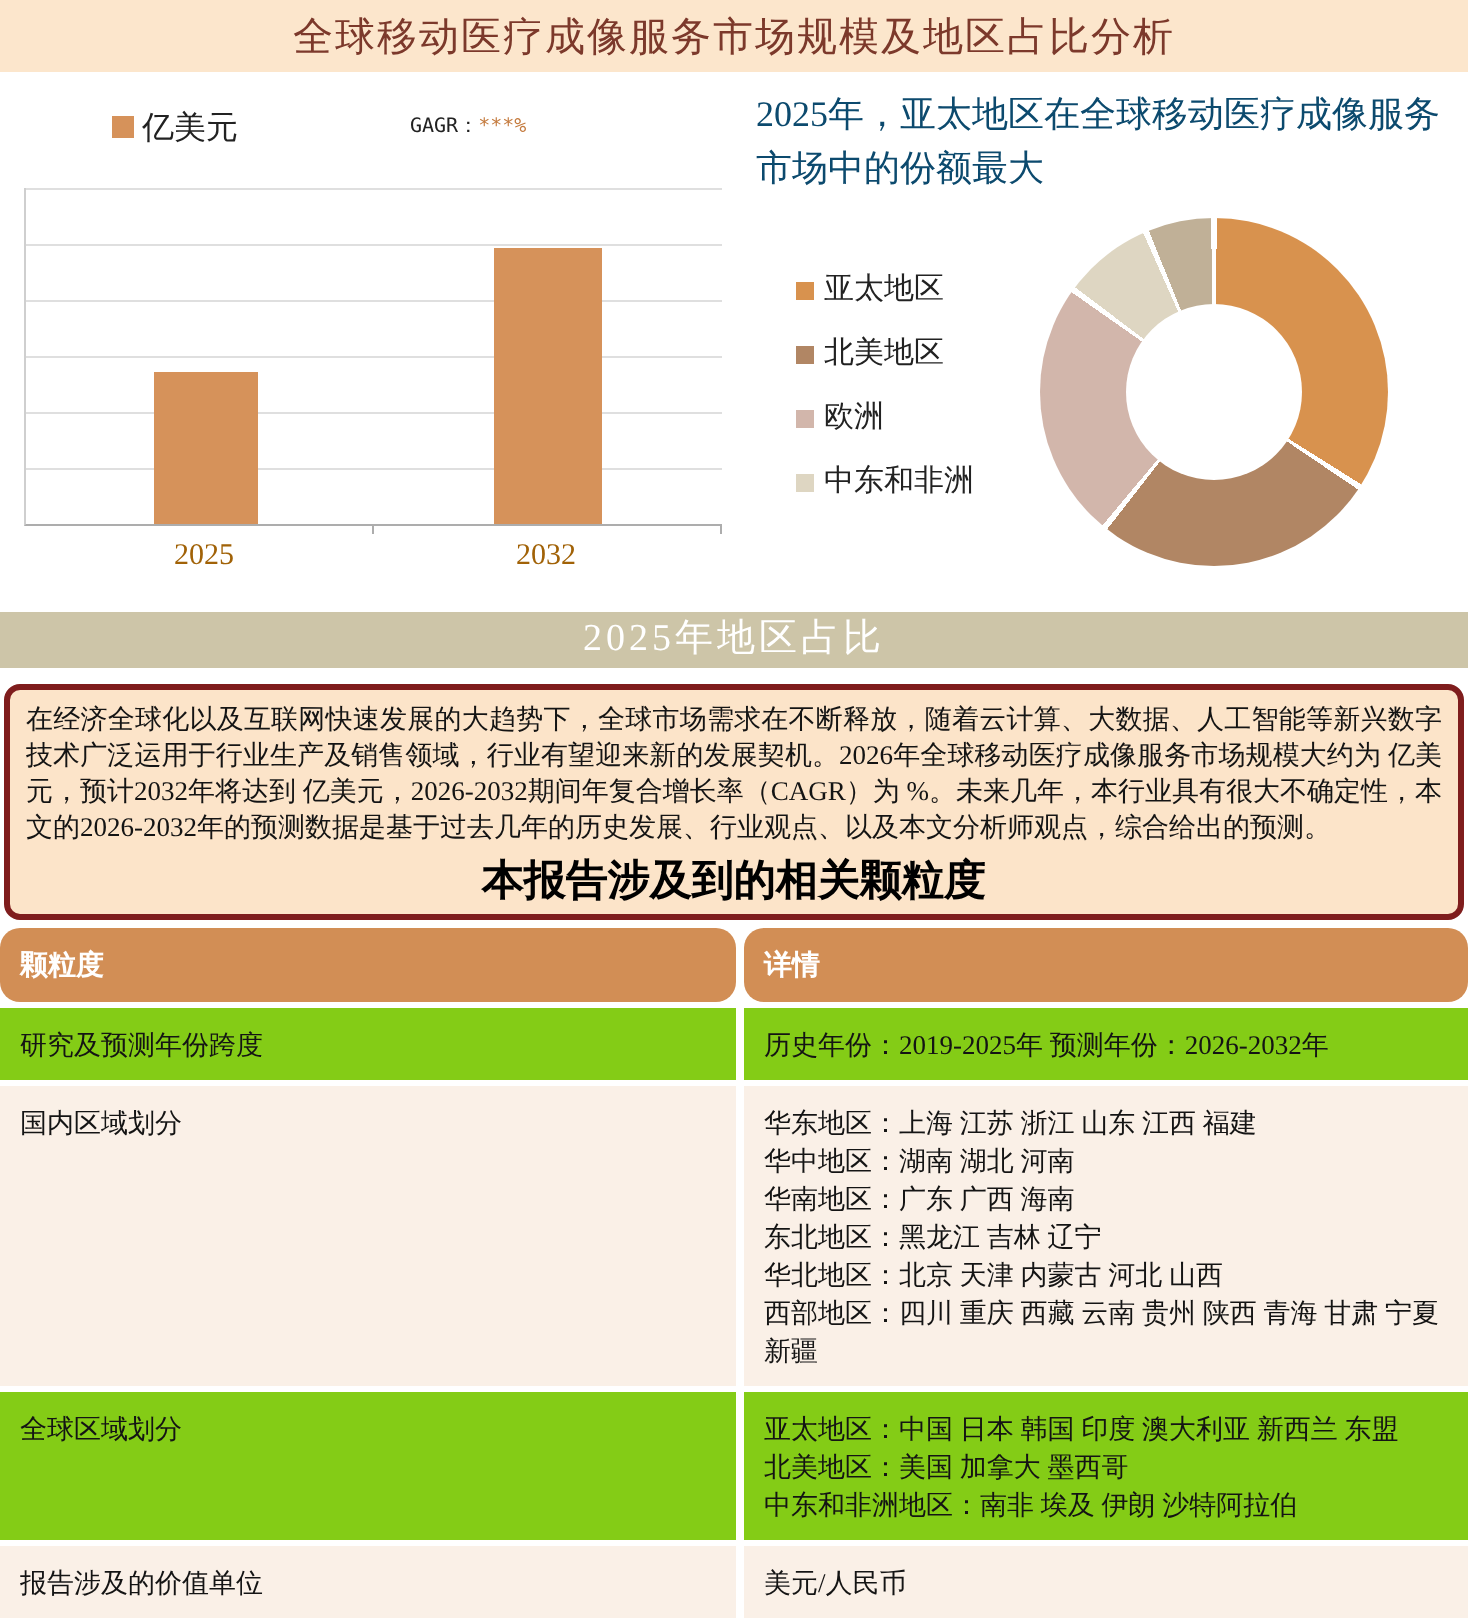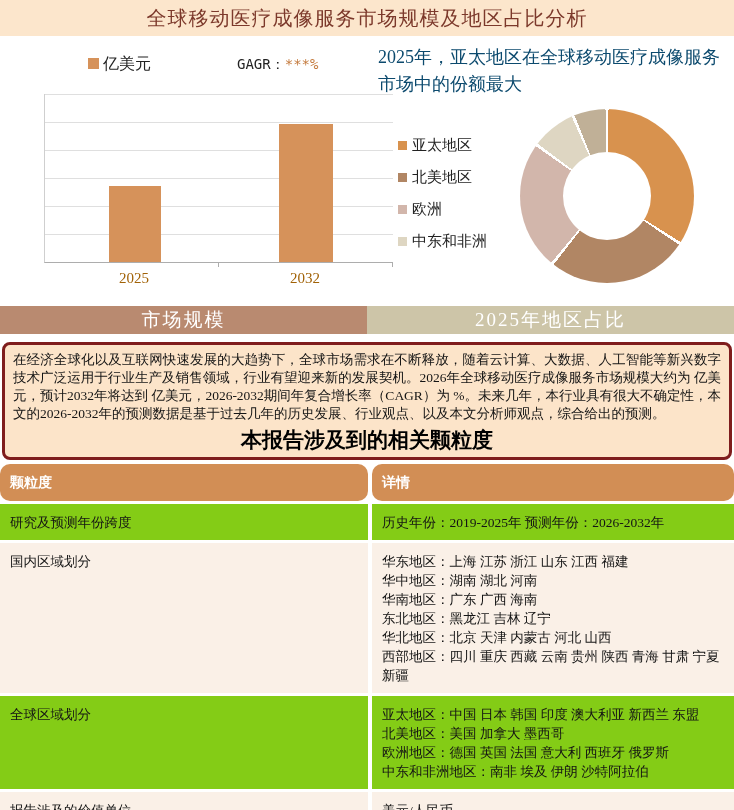--- a/index.html
+++ b/index.html
@@ -16,24 +16,24 @@
     display:flex; align-items:center; justify-content:center;
   }
   .page-title {
     font-size:20px; color:#7C392B; font-weight:normal; margin:0;
     letter-spacing:1px;
   }
 
   
   .charts-row { position:relative; height:270px; background:#fff; }
 
-  .bar-card { position:absolute; left:0; top:0; width:370px; height:190px;margin-left:32px; }
+  .bar-card { position:absolute; left:0; top:0; width:370px; height:190px; }
   .bar-legend-item { position:absolute; left:56px; top:18px; font-size:16px; color:#222; }
   .bar-swatch { display:inline-block; width:11px; height:11px; background:#D6925A; margin-right:4px; }
-  .cagr-wrap { position:absolute; left:205px; top:20px; font-size:14px; color:#222;
+  .cagr-wrap { position:absolute; left:205px; top:20px; font-size:10px; color:#222;
                font-family:"DejaVu Sans Mono","Liberation Mono",monospace; }
   .cagr-val { color:#C47A3D; }
 
   .plot {
     position:absolute; left:12px; top:58px; width:348px; height:168px;
     border-left:1px solid #CFCFCF; border-bottom:1px solid #ADADAD;
   }
   .gl { position:absolute; left:0; right:0; height:1px; background:#DFDFDF; }
   .bar { position:absolute; bottom:0; background:#D6925A; }
   .tick { position:absolute; bottom:-5px; width:1px; height:5px; background:#ADADAD; }
@@ -139,21 +139,20 @@
             <span>中东和非洲</span>
           </div>
         </div>
       <div class="donut" id="donut" style="background: conic-gradient(rgb(255, 255, 255) 0deg, rgb(255, 255, 255) 1deg, rgb(216, 146, 78) 1deg, rgb(216, 146, 78) 122.1deg, rgb(255, 255, 255) 122.1deg, rgb(255, 255, 255) 124.1deg, rgb(177, 134, 100) 124.1deg, rgb(177, 134, 100) 217.9deg, rgb(255, 255, 255) 217.9deg, rgb(255, 255, 255) 219.9deg, rgb(210, 182, 171) 219.9deg, rgb(210, 182, 171) 305deg, rgb(255, 255, 255) 305deg, rgb(255, 255, 255) 307deg, rgb(222, 214, 194) 307deg, rgb(222, 214, 194) 336deg, rgb(255, 255, 255) 336deg, rgb(255, 255, 255) 338deg, rgb(192, 176, 151) 338deg, rgb(192, 176, 151) 359deg, rgb(255, 255, 255) 359deg, rgb(255, 255, 255) 360deg);">
         <div class="donut-hole"></div>
       </div>
     </div>
   </div>
 
   <div class="tabs">
-    <div class="tab tab-left">市场规模</div>
     <div class="tab tab-right">2025年地区占比</div>
   </div>
 
   <div class="para-block">
     <p>在经济全球化以及互联网快速发展的大趋势下，全球市场需求在不断释放，随着云计算、大数据、人工智能等新兴数字技术广泛运用于行业生产及销售领域，行业有望迎来新的发展契机。2026年全球移动医疗成像服务市场规模大约为 亿美元，预计2032年将达到 亿美元，2026-2032期间年复合增长率（CAGR）为 %。未来几年，本行业具有很大不确定性，本文的2026-2032年的预测数据是基于过去几年的历史发展、行业观点、以及本文分析师观点，综合给出的预测。</p>
     <div class="table-title">本报告涉及到的相关颗粒度</div>
   </div>
 
   <div class="gtable">
     <div class="g-header">
@@ -176,21 +175,20 @@
             <div>东北地区：黑龙江 吉林 辽宁</div>
             <div>华北地区：北京 天津 内蒙古 河北 山西</div>
             <div>西部地区：四川 重庆 西藏 云南 贵州 陕西 青海 甘肃 宁夏 新疆</div>
           </div>
         </div>
         <div class="g-row pink">
           <div class="cell c1">全球区域划分</div>
           <div class="cell c2">
             <div>亚太地区：中国 日本 韩国 印度 澳大利亚 新西兰 东盟</div>
             <div>北美地区：美国 加拿大 墨西哥</div>
-            <div>欧洲地区：德国 英国 法国 意大利 西班牙 俄罗斯</div>
             <div>中东和非洲地区：南非 埃及 伊朗 沙特阿拉伯</div>
           </div>
         </div>
         <div class="g-row cream">
           <div class="cell c1">报告涉及的价值单位</div>
           <div class="cell c2">
             <div>美元/人民币</div>
           </div>
         </div>
       </div>

